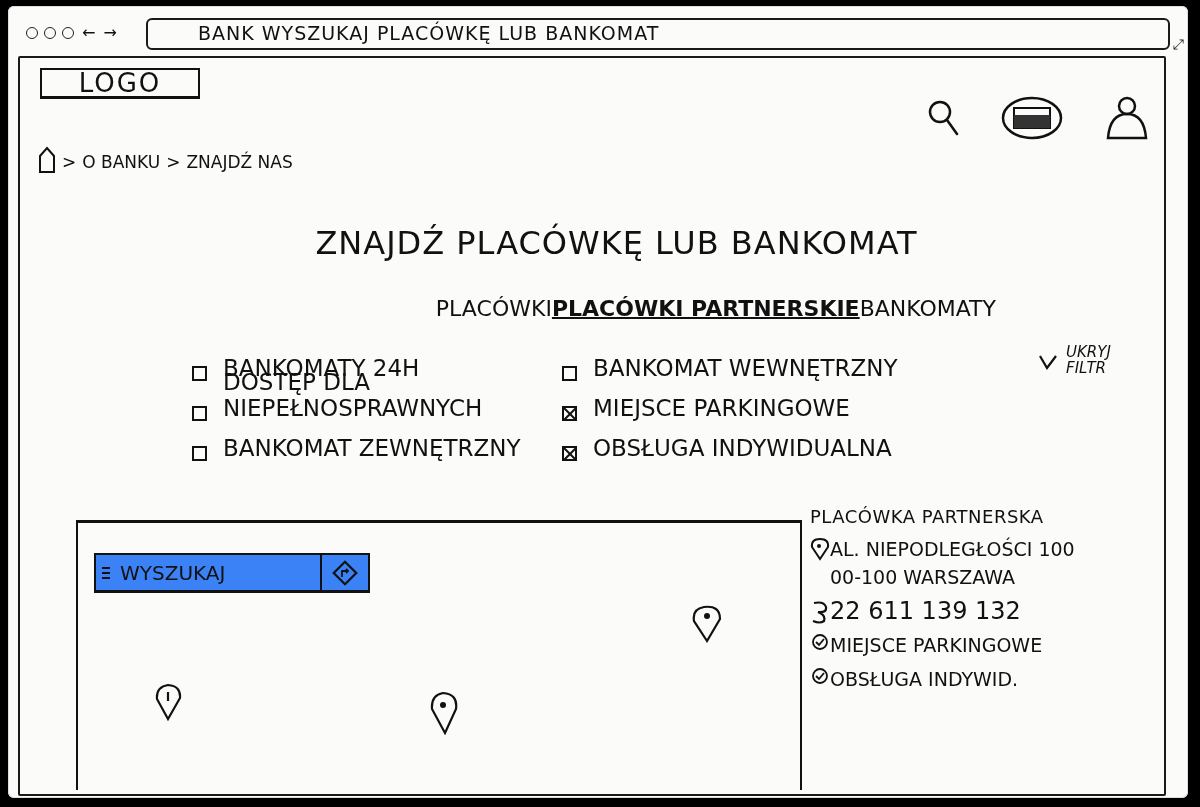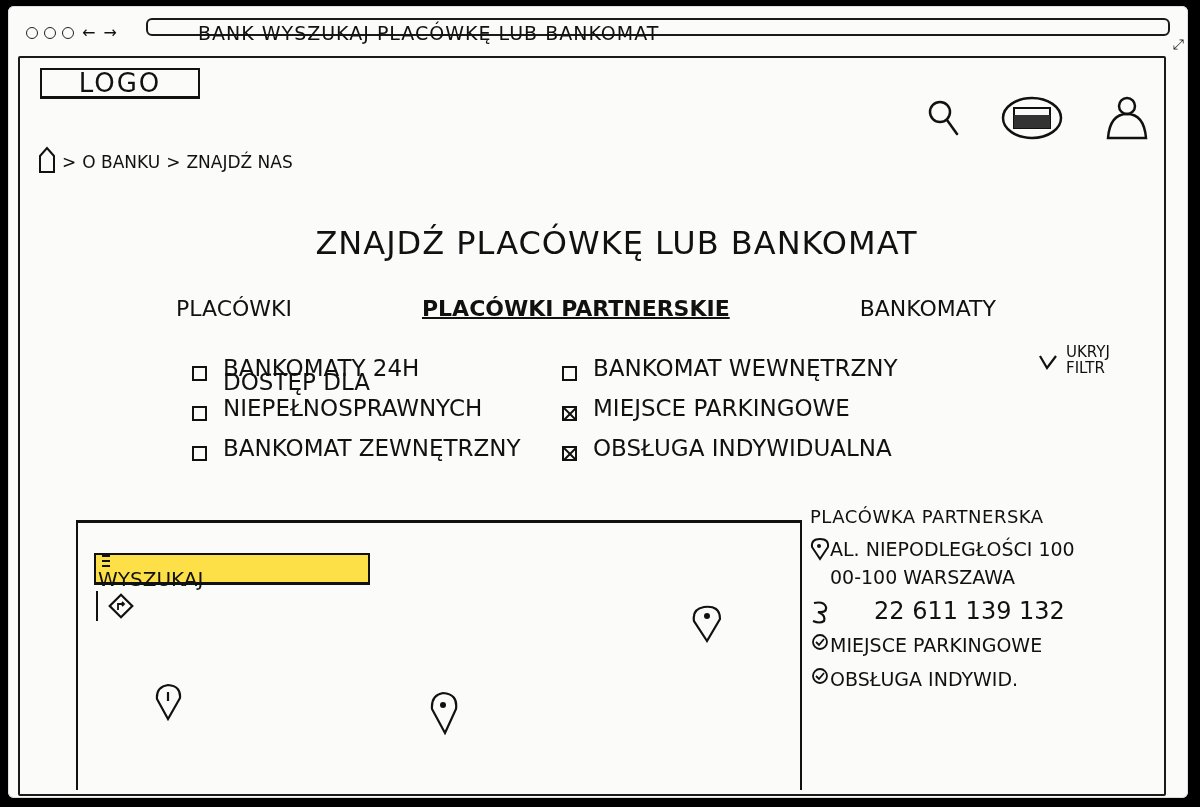--- a/index.html
+++ b/index.html
@@ -14,21 +14,21 @@
     background:#fbfbfa;
     border-radius:6px;
     box-shadow:inset 0 0 0 1px #ddd;
   }
   
   .chrome { position:absolute; left:0; top:0; width:100%; height:56px; }
   .dots { position:absolute; left:18px; top:20px; display:flex; gap:6px; align-items:center; }
   .dot { width:12px; height:12px; border:1.5px solid #222; border-radius:50%; box-sizing:border-box; }
   .nav-arrow { font-size:16px; line-height:14px; margin-left:2px; }
   .urlbar {
-    position:absolute; left:138px; top:12px; width:1024px; height:18px;
+    position:absolute; left:138px; top:12px; width:1024px; height:32px;
     border:2px solid #1a1a1a; border-radius:6px; box-sizing:border-box;
     font-size:19px; letter-spacing:1px; padding-left:50px; line-height:26px;
     text-transform:uppercase;
   }
   .expand { position:absolute; right:4px; top:30px; font-size:14px; }
   .content-frame {
     position:absolute; left:10px; top:50px; width:1148px; height:740px;
     border:2px solid #1a1a1a; border-radius:2px; box-sizing:border-box;
   }
   
@@ -39,61 +39,61 @@
     font-size:26px; letter-spacing:2px;
   }
   .header-icons { position:absolute; top:88px; left:918px; display:flex; gap:38px; align-items:center; }
   .icon-btn { display:flex; align-items:center; justify-content:center; cursor:pointer; }
   
   .breadcrumb { position:absolute; left:30px; top:140px; display:flex; align-items:center; gap:6px; font-size:17px; text-transform:uppercase; }
   .crumb-sep { font-size:17px; }
   
   .page-title { position:absolute; left:0; width:1107px; top:218px; text-align:center; font-size:32px; letter-spacing:1px; padding-left:110px; box-sizing:border-box; text-transform:uppercase; }
   
-  .tabs { position:absolute; top:290px; left:168px; width:820px; display:flex; justify-content:space-between; }
+  .tabs { position:absolute; top:290px; left:168px; width:820px; display:flex; justify-content:flex-end; }
   .tab { font-size:22px; text-transform:uppercase; cursor:pointer; }
   .tab.active { font-weight:bold; text-decoration:underline; text-decoration-thickness:2px; }
   
   .filters { position:absolute; top:345px; left:184px; display:grid; grid-template-columns:370px 470px; row-gap:10px; }
   .filter { display:flex; align-items:flex-end; gap:16px; font-size:23px; text-transform:uppercase; cursor:pointer; height:30px; }
   .cb { width:15px; height:15px; border:2px solid #111; box-sizing:border-box; position:relative; flex:0 0 auto; }
   .cb.checked::before, .cb.checked::after {
     content:""; position:absolute; left:50%; top:50%; width:17px; height:2px; background:#111;
   }
   .cb.checked::before { transform:translate(-50%,-50%) rotate(45deg); }
   .cb.checked::after { transform:translate(-50%,-50%) rotate(-45deg); }
   .more-filters { position:absolute; top:338px; left:1030px; display:flex; align-items:flex-start; gap:8px; cursor:pointer; }
   .more-filters .chev { font-size:22px; margin-top:6px; }
-  .more-filters .lbl { font-size:15px; line-height:16px; text-transform:uppercase; width:70px; }
+  .more-filters .lbl { font-size:15px; line-height:16px; text-transform:uppercase; width:70px;font-style:italic; }
   
   .map {
     position:absolute; left:68px; top:514px; width:726px; height:270px;
     border-left:2px solid #111; border-right:2px solid #111; border-top:3px solid #111;
     box-sizing:border-box;
   }
   .map-search {
-    position:absolute; left:16px; top:30px; width:276px; height:32px;
-    border:2px solid #111; border-bottom-width:3px; box-sizing:border-box; display:flex; background:#fde047;flex-direction:column;
+    position:absolute; left:16px; top:30px; width:276px; height:40px;
+    border:2px solid #111; border-bottom-width:3px; box-sizing:border-box; display:flex; background:#3b82f6;
   }
   .map-search .menu { width:16px; display:flex; flex-direction:column; justify-content:center; gap:3px; padding-left:6px; }
   .map-search .menu span { display:block; width:8px; height:2px; background:#111; }
   .map-search input {
     border:none; outline:none; background:transparent; font-size:20px; width:200px;
     font-family:"DejaVu Sans", sans-serif; text-transform:uppercase; padding:0 0 0 2px; color:#111;
   }
   .map-search input::placeholder { color:#111; }
   .map-search .go { width:46px; border-left:2px solid #111; display:flex; align-items:center; justify-content:center; cursor:pointer; }
   .pin { position:absolute; cursor:pointer; }
   
   .details { position:absolute; left:802px; top:500px; width:360px; font-size:19px; text-transform:uppercase; }
   .details .dtitle { font-size:18px; margin-bottom:8px; letter-spacing:0.5px; }
   .drow { display:flex; align-items:flex-start; gap:0; margin-bottom:6px; }
   .drow .ico { width:20px; flex:0 0 20px; display:flex; justify-content:center; padding-top:2px; }
   .drow .txt { line-height:28px; }
-  .drow.big .txt { font-size:24px;margin-left:44px; }
+  .drow.big .txt { font-size:24px; }
   .struck { text-decoration:line-through; text-decoration-thickness:3px; }
 </style>
 </head>
 <body>
 
 <div class="sheet">
   <div class="chrome">
     <div class="dots">
       <div class="dot"></div>
       <div class="dot"></div>

